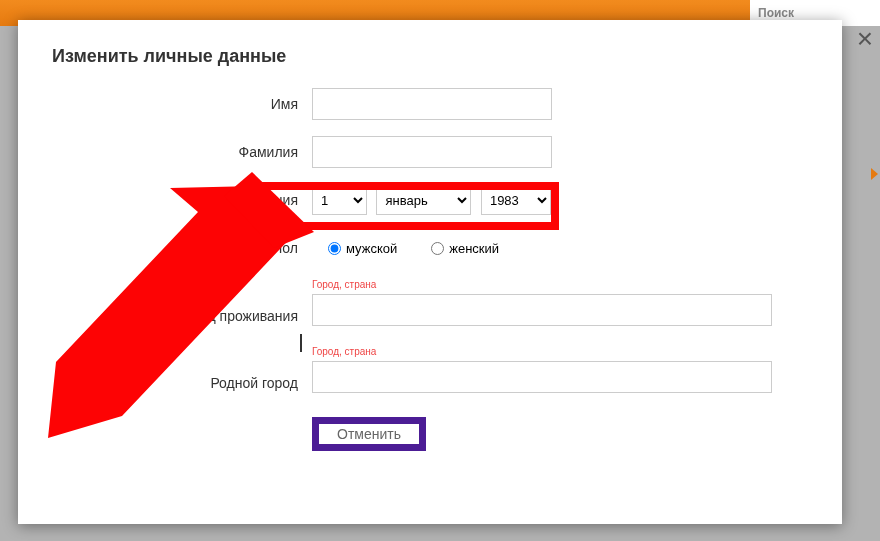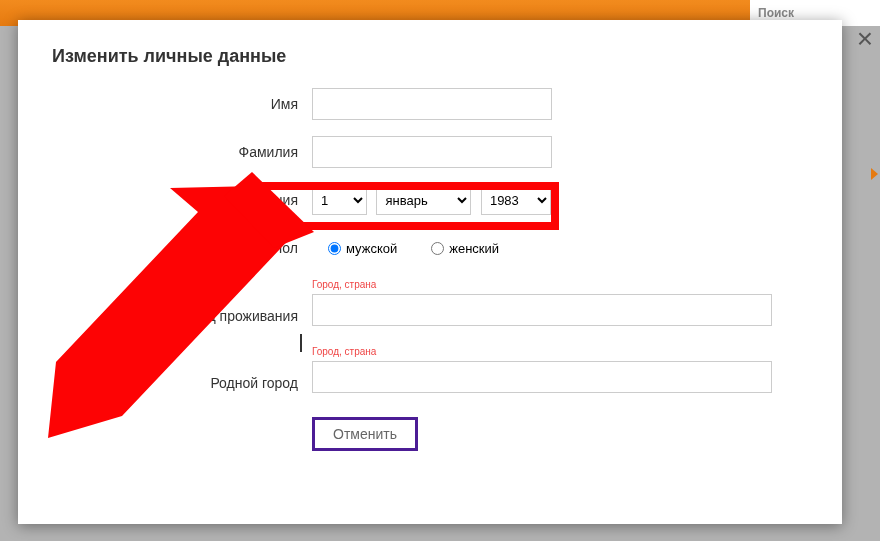--- a/index.html
+++ b/index.html
@@ -131,21 +131,21 @@
       margin-left: 260px;
     }
     .btn {
       height: 34px;
       padding: 0 18px;
       font-size: 14px;
       border: none;
       cursor: pointer;
     }
     .btn.primary { background: #ed8a1a; color: #fff; }
-    .btn.secondary { background: #fff; border: 3px solid #4c1d95; color: #666; }
+    .btn.secondary { background: #fff; border: 7px solid #4c1d95; color: #666; }
     .red-highlight {
       position: absolute;
       left: 261px;
       top: 182px;
       width: 298px;
       height: 48px;
       border: 8px solid #fd0304;
       pointer-events: none;
       z-index: 20;
     }

